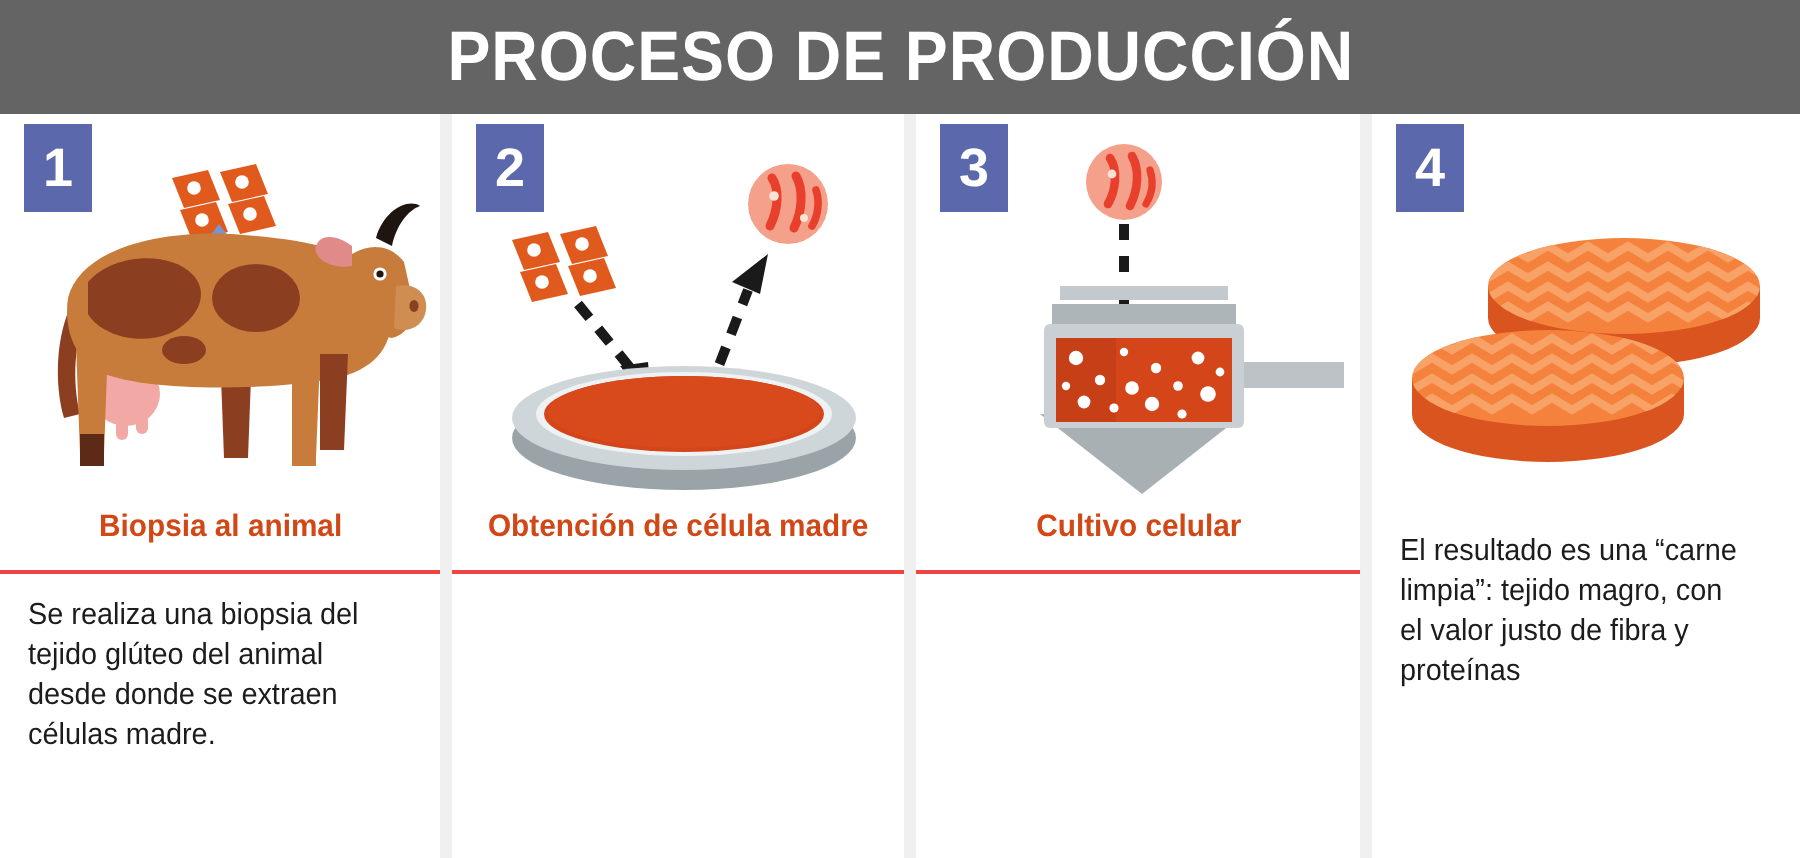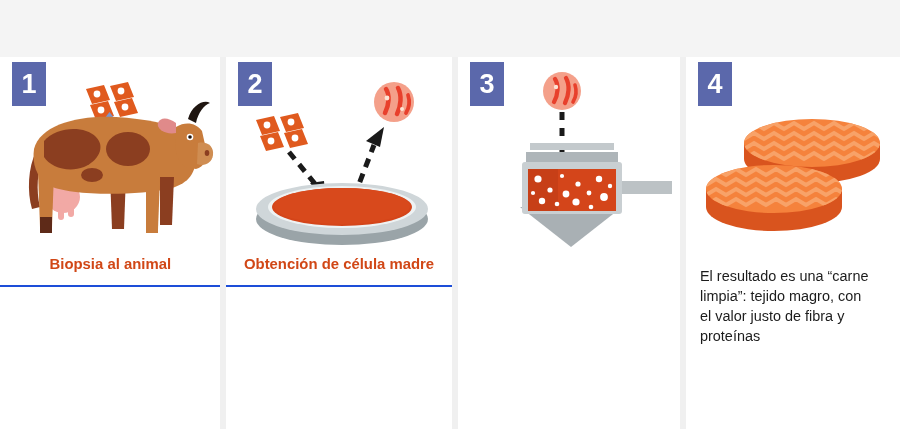--- a/index.html
+++ b/index.html
@@ -71,21 +71,21 @@
     width: 100%;
     height: 198px;
     overflow: hidden;
   }
   .art svg { display: block; }
 
   
   .title-strip {
     height: 32px;
     display: flex; align-items: flex-start; justify-content: center;
-    border-bottom: 2px solid #1d4ed8;
+    border-bottom: 2px solid #ef4444;
   }
   .step-title {
     color: #d14716;
     font-size: 15.5px;
     font-weight: bold;
     white-space: nowrap;
     transform: scaleX(0.96);
   }
 
   
@@ -109,20 +109,23 @@
     background: #f0f0f0;
   }
   .edge-l { left: 0; }
   .edge-r { right: 0; }
 </style>
 </head>
 <body>
 
 <div id="infographic">
 
+  <div class="header-bar">
+    <div class="header-title">PROCESO DE PRODUCCIÓN</div>
+  </div>
 
   <div class="edge-l"></div>
   <div class="edge-r"></div>
 
   <div class="panels">
 
     <div class="panel p1">
       <div class="badge">
         <span>1</span>
       </div>
@@ -183,20 +186,26 @@
 
             <path d="M176,66 C168,60 160,60 158,66 C156,72 166,78 176,76 Z" fill="#e08a8a"></path>
 
             <path d="M188,62 C192,48 204,42 210,46 C204,48 198,56 196,66 Z" fill="#1f1510"></path>
           </g>
         </svg>
       </div>
 
       <div class="title-strip">
         <div class="step-title">Biopsia al animal</div>
+      </div>
+      <div class="body-wrap">
+        <div class="body-text">Se realiza una biopsia del
+tejido glúteo del animal
+desde donde se extraen
+células madre.</div>
       </div>
     </div>
 
     <div class="panel p2">
       <div class="badge">
         <span>2</span>
       </div>
 
       <div class="art">
         <svg width="232" height="198" viewBox="0 0 232 198">
@@ -292,20 +301,23 @@
             <circle cx="141" cy="122" r="3.2" fill="#ffffff"></circle>
             <circle cx="146" cy="140" r="3.9" fill="#ffffff"></circle>
             <circle cx="133" cy="150" r="2.3" fill="#ffffff"></circle>
             <circle cx="152" cy="129" r="2.2" fill="#ffffff"></circle>
             <circle cx="75" cy="136" r="2.1" fill="#ffffff"></circle>
             <circle cx="104" cy="119" r="2.1" fill="#ffffff"></circle>
           </g>
         </svg>
       </div>
 
+      <div class="title-strip">
+        <div class="step-title">Cultivo celular</div>
+      </div>
     </div>
 
     <div class="panel p4">
       <div class="badge">
         <span>4</span>
       </div>
 
       <div class="art">
         <svg width="214" height="198" viewBox="0 0 214 198">
           <defs>

